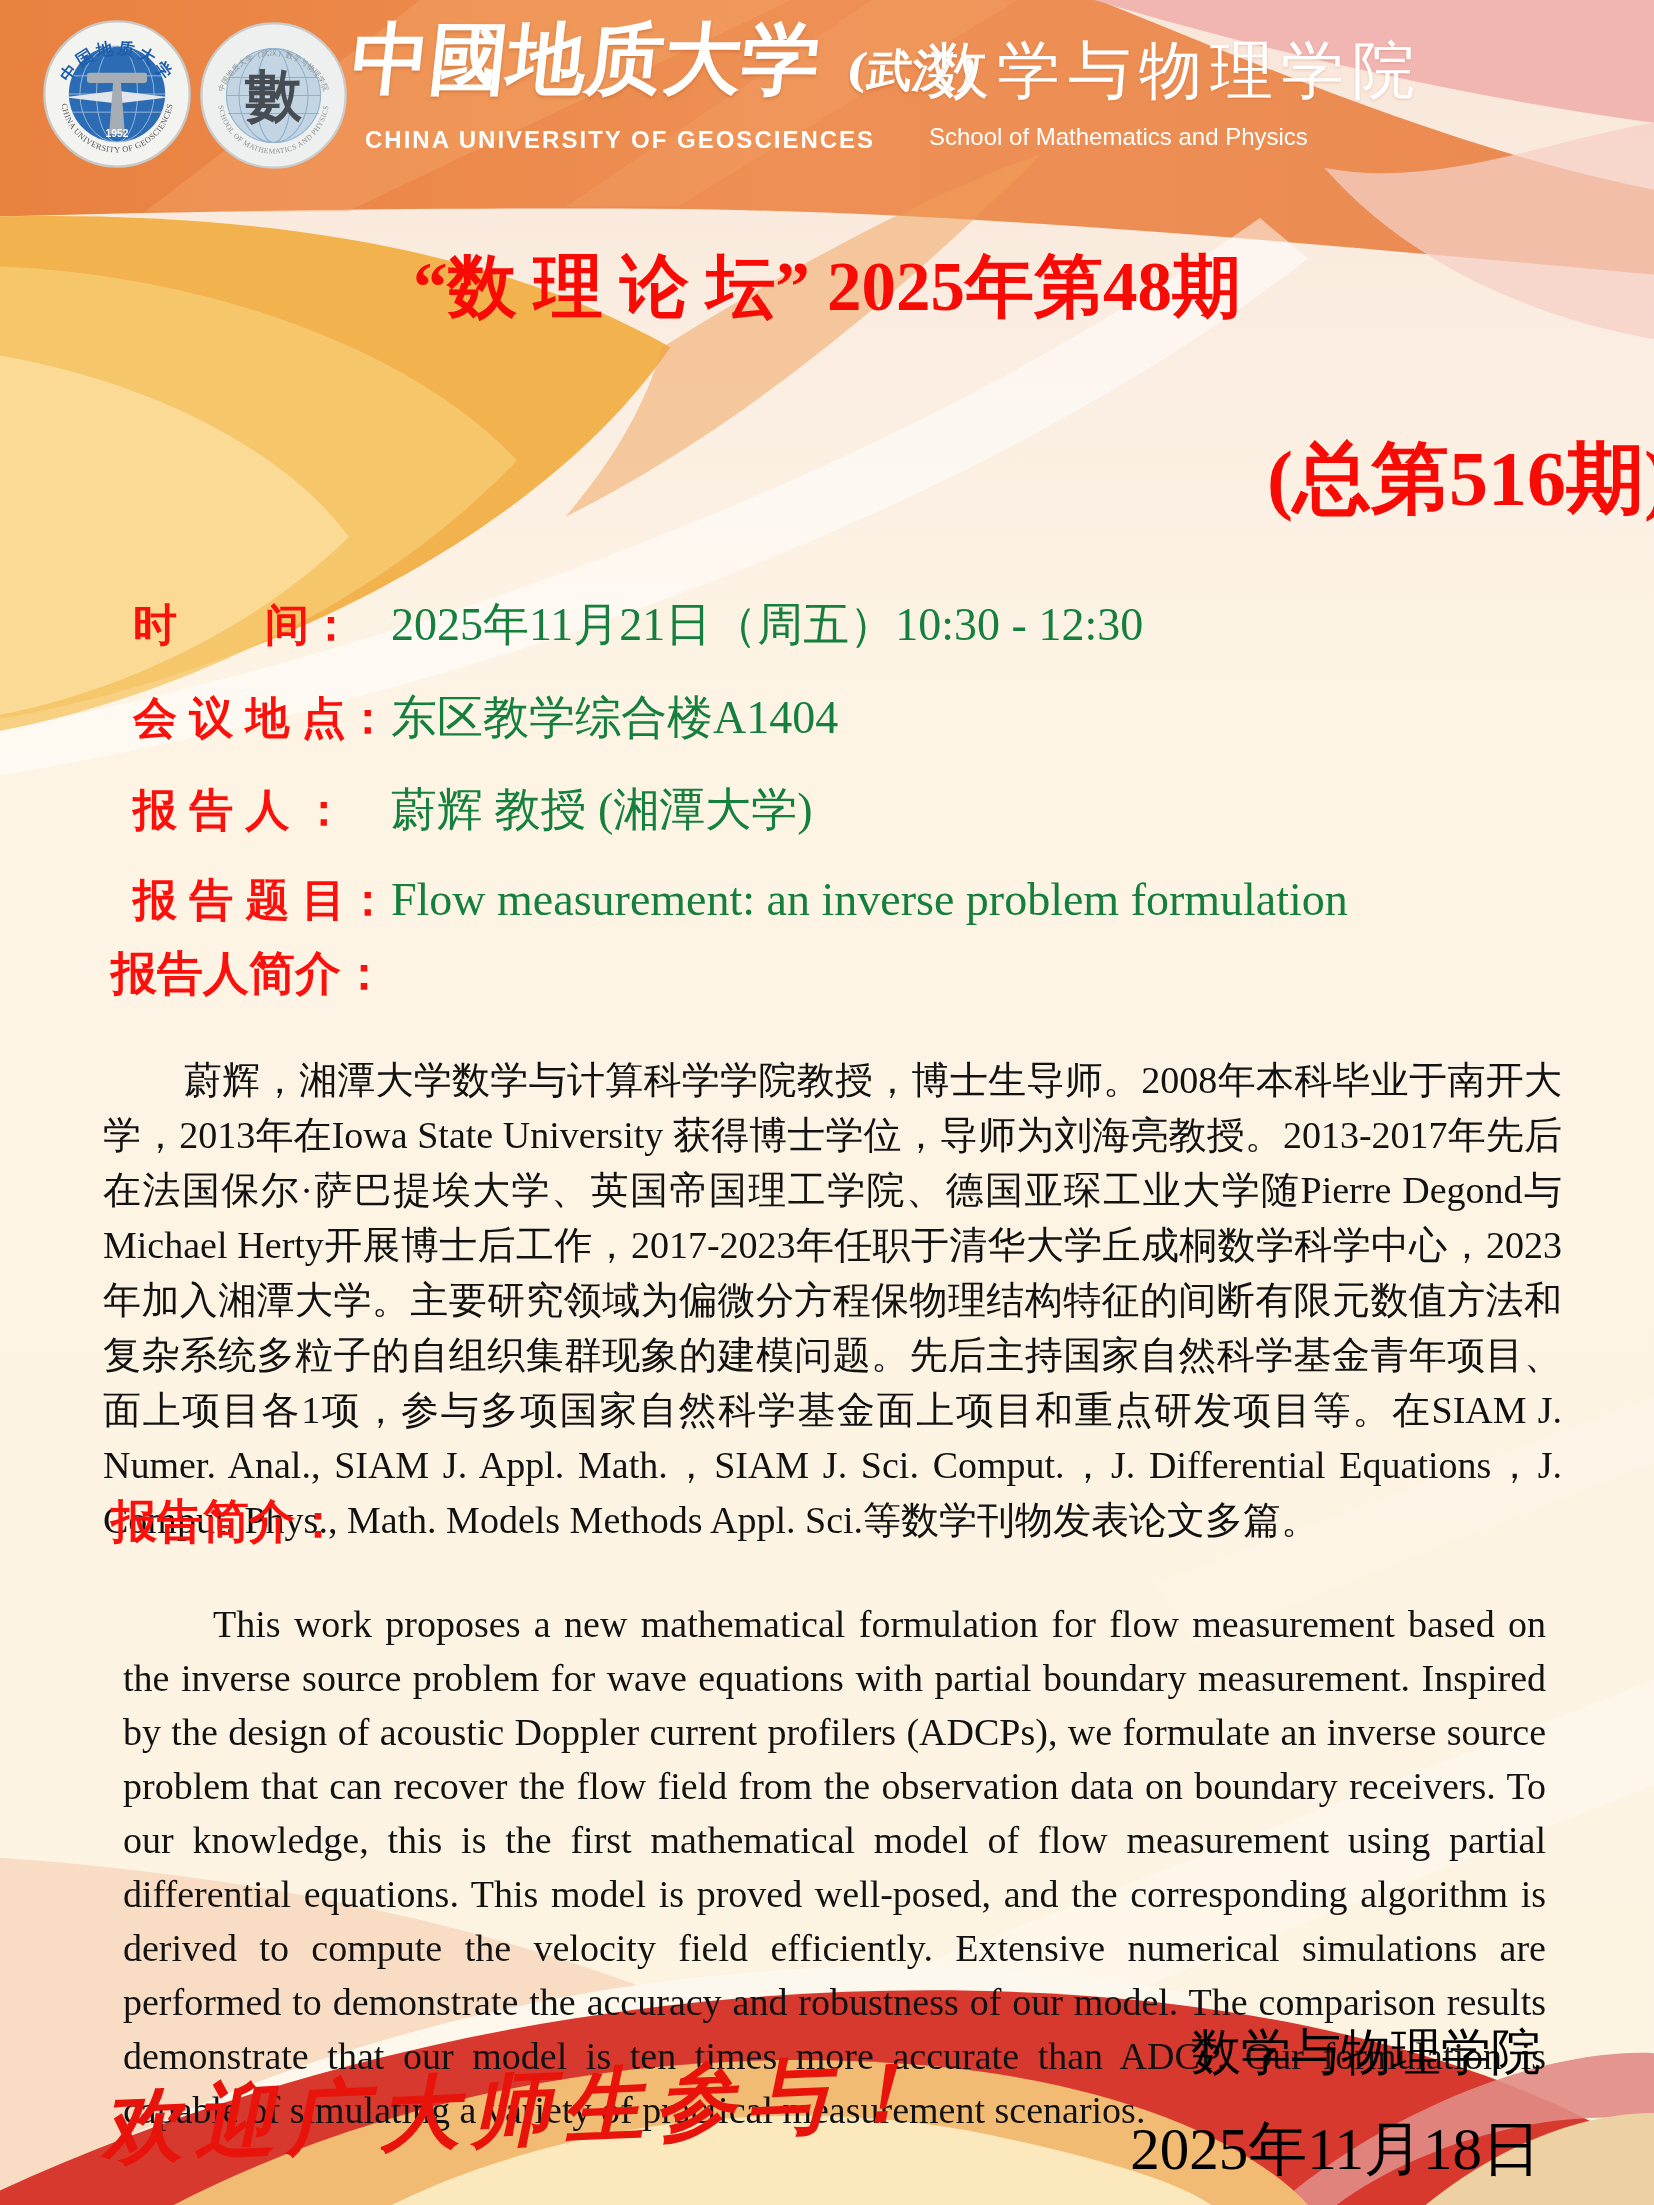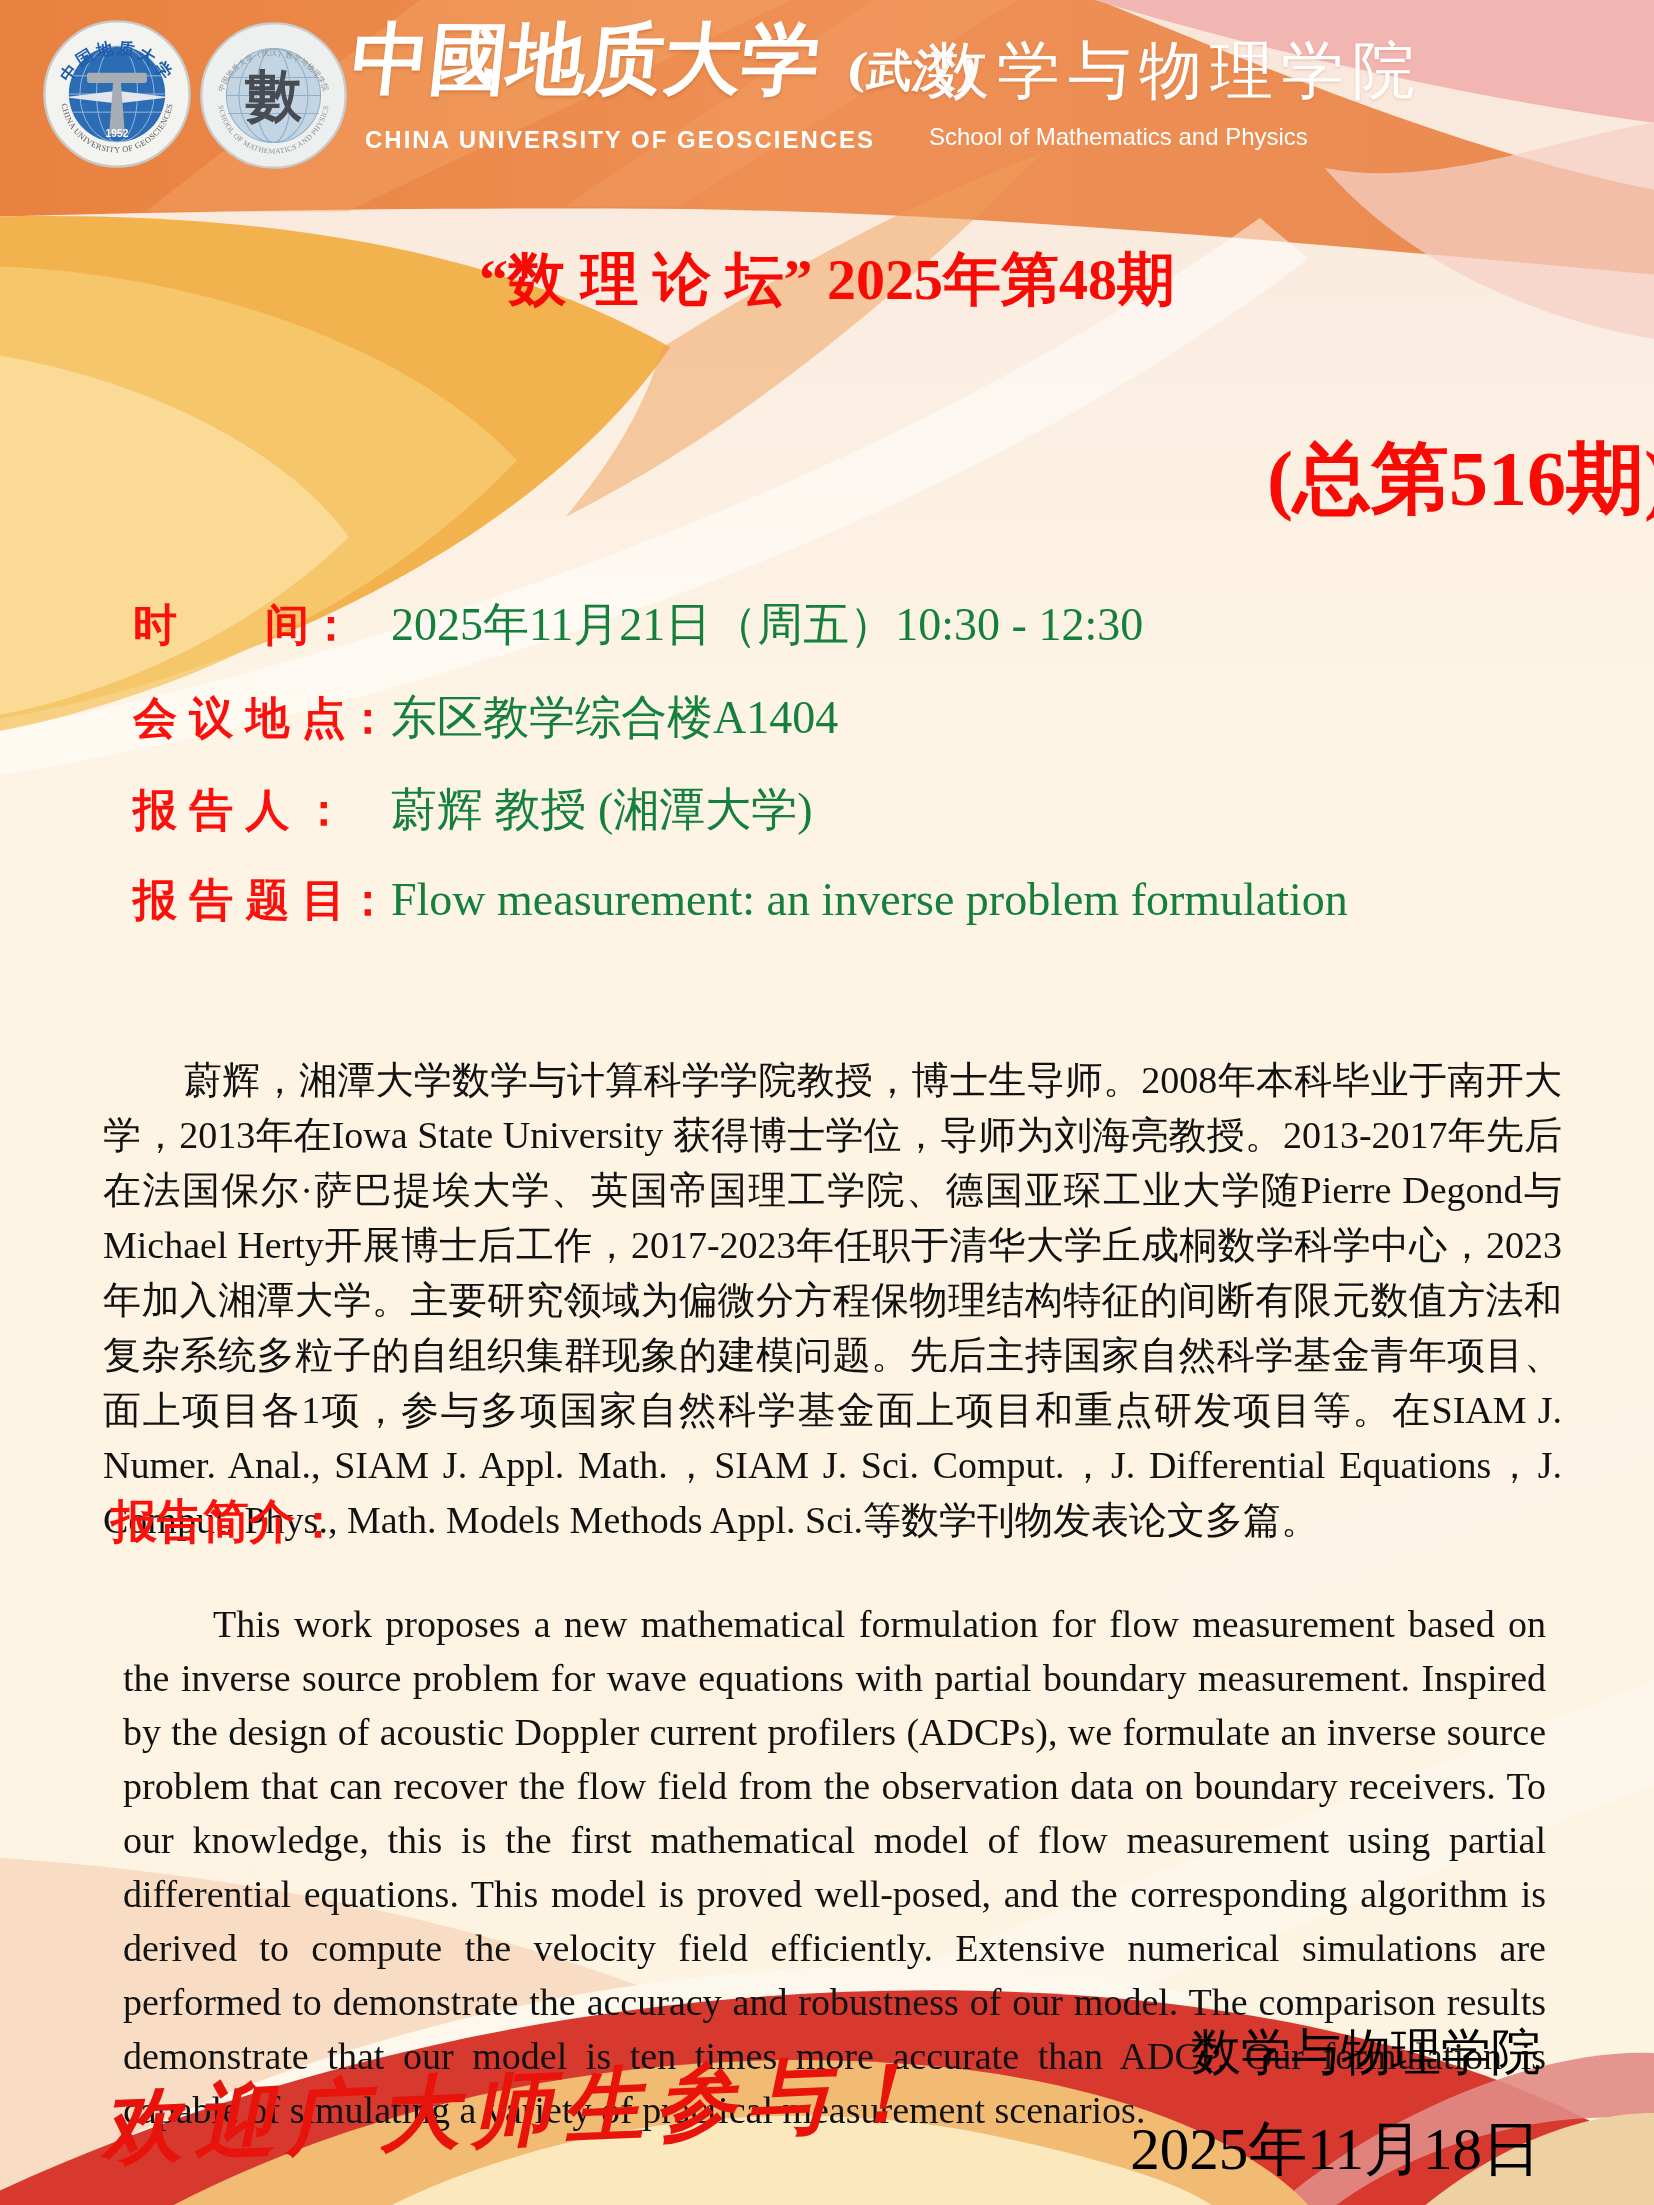--- a/index.html
+++ b/index.html
@@ -23,21 +23,21 @@
     position:absolute;left:926px;top:27.5px;color:#ffffff;font-size:63px;font-weight:400;
     font-family:"Liberation Sans",sans-serif;letter-spacing:8px;white-space:nowrap;
     text-shadow:0 0.8px 2.4px rgba(180,85,30,.25);
   }
   .school-en{
     position:absolute;left:929px;top:123px;color:#ffffff;font-size:24px;
     font-family:"Liberation Sans",sans-serif;white-space:nowrap;
   }
   .title1{
     position:absolute;left:0;top:241px;width:1654px;text-align:center;color:#f80b05;
-    font-size:58px;font-weight:bold;white-space:nowrap;
+    font-size:69px;font-weight:bold;white-space:nowrap;
   }
   .title2{
     position:absolute;left:16px;top:427px;width:1654px;text-align:right;color:#f80b05;
     font-size:78px;font-weight:bold;white-space:nowrap;
   }
   .info-row{position:absolute;left:113px;white-space:nowrap;}
   .info-label{
     display:inline-block;min-width:258px;color:#fb100b;font-size:44px;font-weight:bold;
     font-family:"Liberation Sans",sans-serif;
     margin-left:20px;
@@ -173,20 +173,21 @@
   <div class="info-row row-place">
     <span class="info-label">会 议 地 点：</span><span class="info-value">东区教学综合楼A1404</span>
   </div>
   <div class="info-row row-title">
     <span class="info-label">报 告 题 目：</span><span class="info-value">Flow measurement: an inverse problem formulation</span>
   </div>
   <div class="info-row row-speaker">
     <span class="info-label">报 告 人 ：</span><span class="info-value">蔚辉 教授 (湘潭大学)</span>
   </div>
 
+  <div class="section-heading bio-heading">报告人简介：</div>
   <p class="bio-text">蔚辉，湘潭大学数学与计算科学学院教授，博士生导师。2008年本科毕业于南开大学，2013年在Iowa State University 获得博士学位，导师为刘海亮教授。2013-2017年先后在法国保尔·萨巴提埃大学、英国帝国理工学院、德国亚琛工业大学随Pierre Degond与Michael Herty开展博士后工作，2017-2023年任职于清华大学丘成桐数学科学中心，2023年加入湘潭大学。主要研究领域为偏微分方程保物理结构特征的间断有限元数值方法和复杂系统多粒子的自组织集群现象的建模问题。先后主持国家自然科学基金青年项目、面上项目各1项，参与多项国家自然科学基金面上项目和重点研发项目等。在SIAM J. Numer. Anal., SIAM J. Appl. Math.，SIAM J. Sci. Comput.，J. Differential Equations，J. Comput. Phys., Math. Models Methods Appl. Sci.等数学刊物发表论文多篇。</p>
 
   <div class="section-heading abs-heading">报告简介：</div>
   <p class="abs-text">This work proposes a new mathematical formulation for flow measurement based on the inverse source problem for wave equations with partial boundary measurement. Inspired by the design of acoustic Doppler current profilers (ADCPs), we formulate an inverse source problem that can recover the flow field from the observation data on boundary receivers. To our knowledge, this is the first mathematical model of flow measurement using partial differential equations. This model is proved well-posed, and the corresponding algorithm is derived to compute the velocity field efficiently. Extensive numerical simulations are performed to demonstrate the accuracy and robustness of our model. The comparison results demonstrate that our model is ten times more accurate than ADCP. Our formulation is capable of simulating a variety of practical measurement scenarios.</p>
 
   <div class="welcome">欢迎广大师生参与！</div>
   <div class="footer-right">
     <div class="footer-sig">数学与物理学院</div>
     <div class="footer-date">2025年11月18日</div>
   </div>

